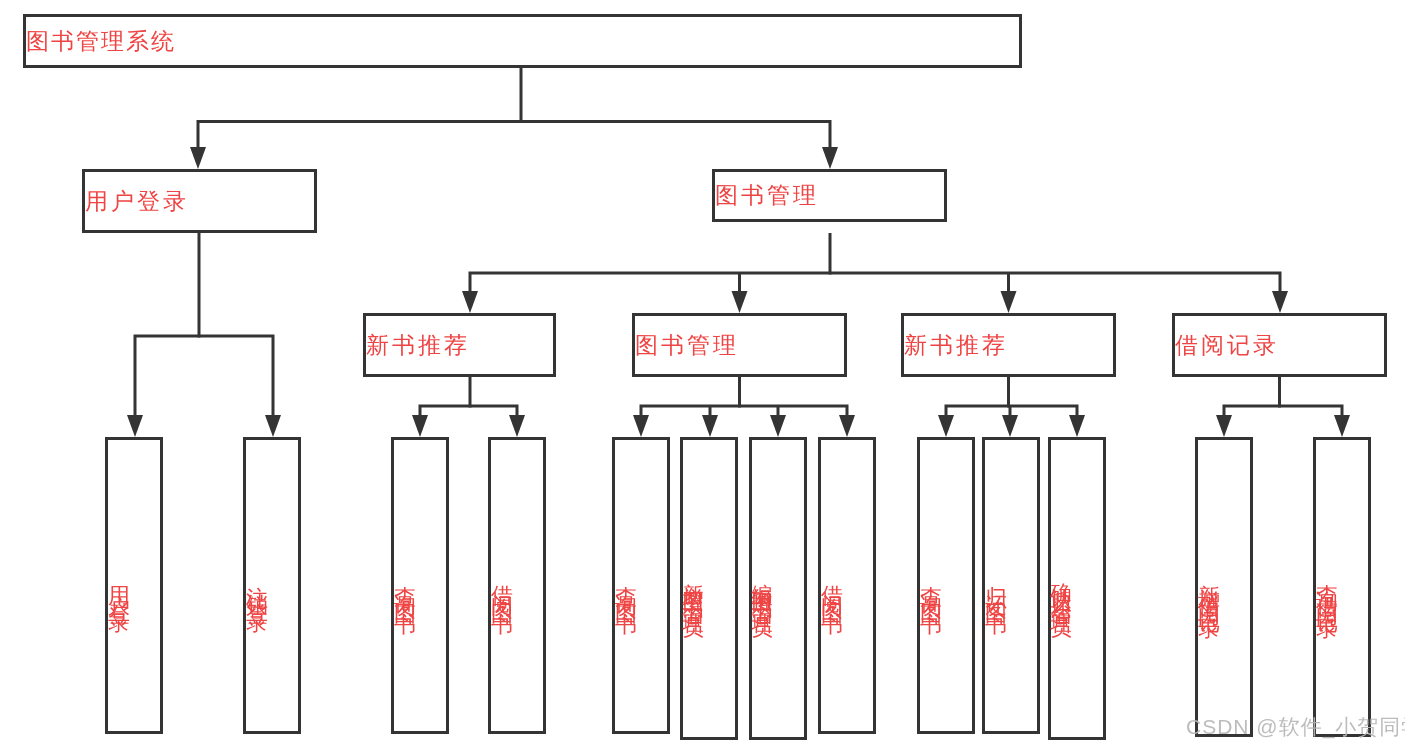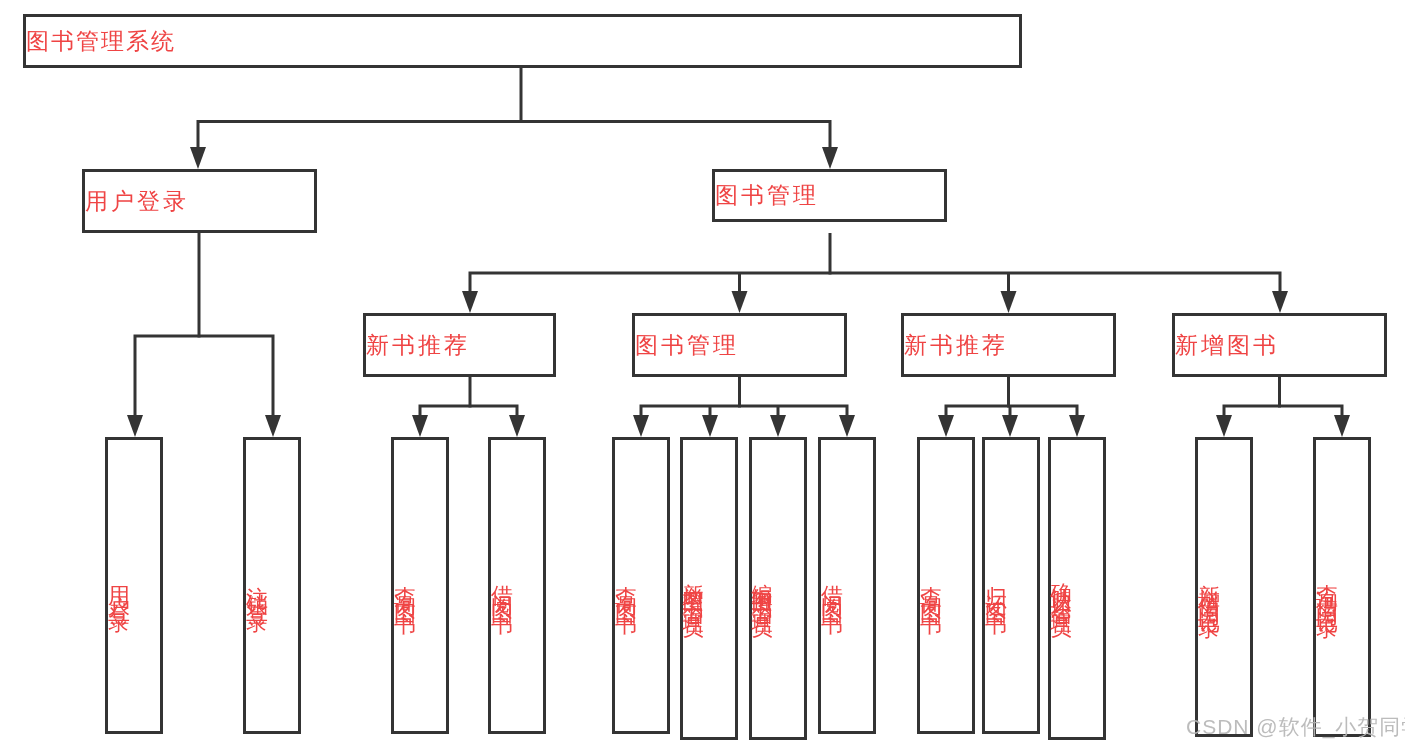--- a/index.html
+++ b/index.html
@@ -121,21 +121,21 @@
   <div class="box" style="left:363px; top:313px; width:193px; height:64px;">
     <span class="h-label">新书推荐</span>
   </div>
   <div class="box" style="left:632px; top:313px; width:215px; height:64px;">
     <span class="h-label">图书管理</span>
   </div>
   <div class="box" style="left:901px; top:313px; width:215px; height:64px;">
     <span class="h-label">新书推荐</span>
   </div>
   <div class="box" style="left:1172px; top:313px; width:215px; height:64px;">
-    <span class="h-label">新增图书</span>
+    <span class="h-label">借阅记录</span>
   </div>
 
   <div class="box leaf" style="left:105px; top:437px; width:58px; height:297px;">
     <span class="v-label">用户登录</span>
   </div>
   <div class="box leaf" style="left:243px; top:437px; width:58px; height:297px;">
     <span class="v-label">注销登录</span>
   </div>
 
   <div class="box leaf" style="left:391px; top:437px; width:58px; height:297px;">

